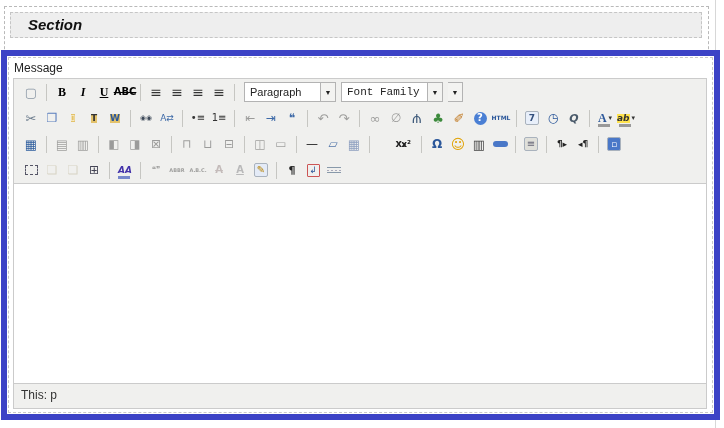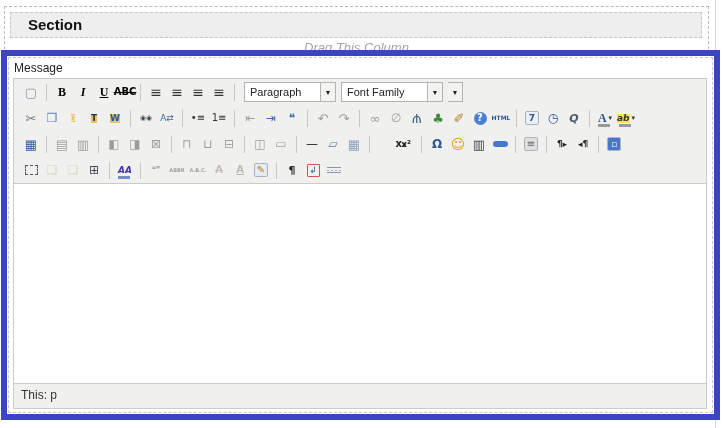--- a/index.html
+++ b/index.html
@@ -13,21 +13,21 @@
     font-family:"Liberation Sans","DejaVu Sans",sans-serif;}
   .stage{position:relative;width:724px;height:428px;background:#fff;}
 
   .col-edge{position:absolute;left:715px;top:0;width:1px;height:428px;background:#d7d7d7;}
 
   .outer-dashed{position:absolute;left:4px;top:6px;width:705px;height:410px;
     border:1px dashed #b9b9b9;background:#fff;}
 
   .section-header{position:absolute;left:10px;top:12px;width:692px;height:26px;
     background:var(--section-bg);border:1px dashed #c5c5c5;
-    line-height:24px;padding-left:17px;font-size:15px;font-weight:bold;color:#111;}
+    line-height:24px;padding-left:17px;font-size:15px;font-weight:bold;color:#111;font-style:italic;}
 
   .drag-hint{position:absolute;left:4px;top:40px;width:705px;text-align:center;
     font-size:13px;font-style:italic;color:#a5a5a5;}
 
   .message-box{position:absolute;left:1px;top:50px;width:719px;height:370px;
     border:6px solid var(--accent);background:#fff;z-index:5;}
   .inner-dashed{position:absolute;left:1px;top:1px;right:1px;bottom:1px;
     border:1px dashed #c9c9c9;pointer-events:none;}
   .field-label{position:absolute;left:7px;top:5px;font-size:12px;color:#222;}
 
@@ -75,21 +75,20 @@
 
 <div class="stage">
   <div class="col-edge"></div>
 
   <div class="outer-dashed"></div>
 
   <div class="section-header">
     <span>Section</span>
   </div>
 
-  <div class="drag-hint">Drag This Column</div>
 
   <div class="message-box">
     <div class="inner-dashed"></div>
     <div class="field-label">Message</div>
 
     <div class="editor">
       <div id="toolbar">
           <div class="tb-row">
             <button class="tb-btn">
               <span class="tb-icon" style="color: rgb(138, 151, 165); font-size: 13px;">▢</span>
@@ -119,21 +118,21 @@
             </button>
             <button class="tb-btn">
               <span class="tb-icon" style="color: rgb(51, 51, 51); font-size: 14px;">≡</span>
             </button>
             <span class="tb-sep"></span>
             <span class="mce-select">
               <span class="val" style="width: 77px;">Paragraph</span>
               <span class="arrow">▼</span>
             </span>
             <span class="mce-select">
-              <span class="val" style="width: 87px;">Font Family</span>
+              <span class="val" style="width: 87px; font-family: Liberation Mono, monospace;">Font Family</span>
               <span class="arrow">▼</span>
             </span>
             <span class="mce-select">
               <span class="arrow">▼</span>
             </span>
           </div>
           <div class="tb-row">
             <button class="tb-btn">
               <span class="tb-icon" style="color: rgb(107, 123, 140); font-size: 13px;">✂</span>
             </button>

